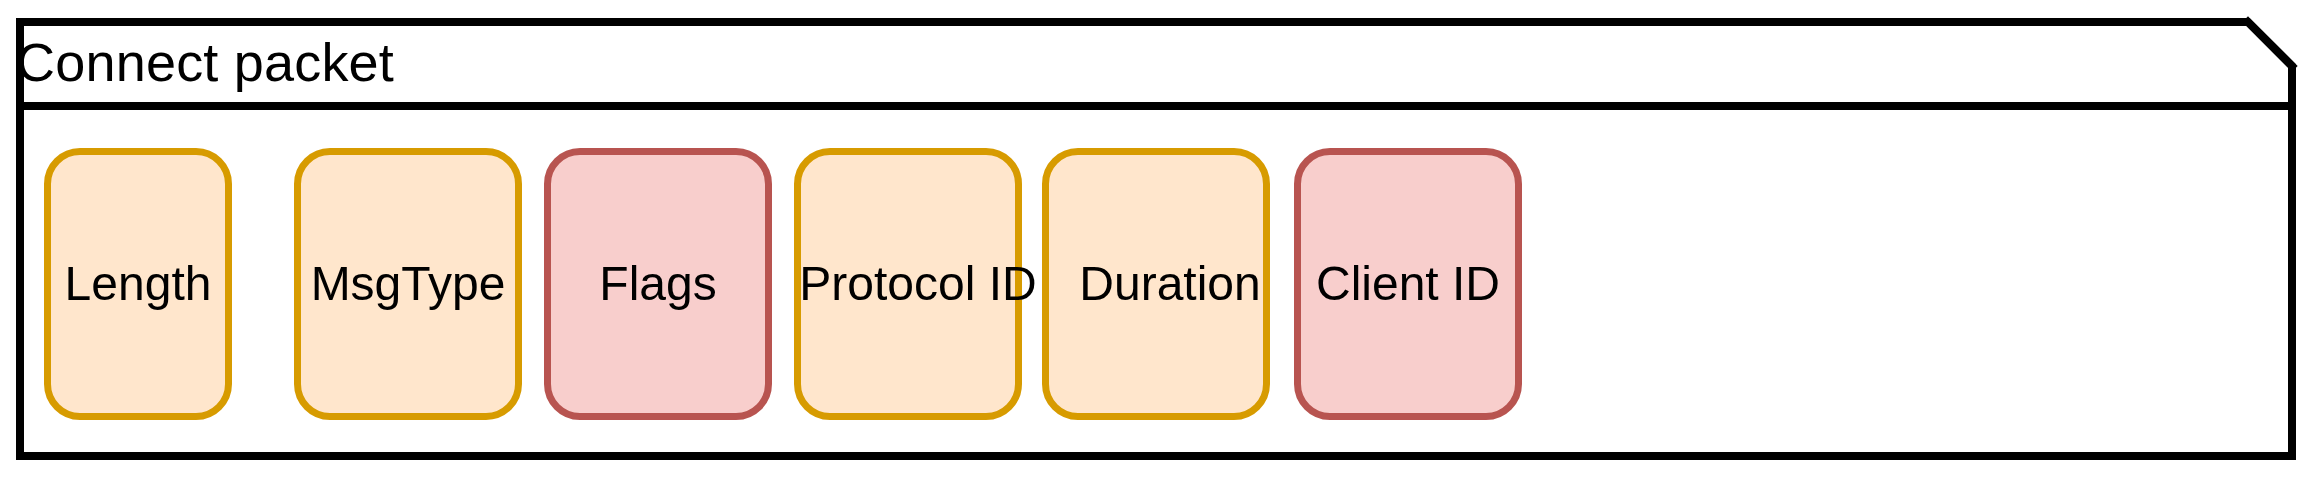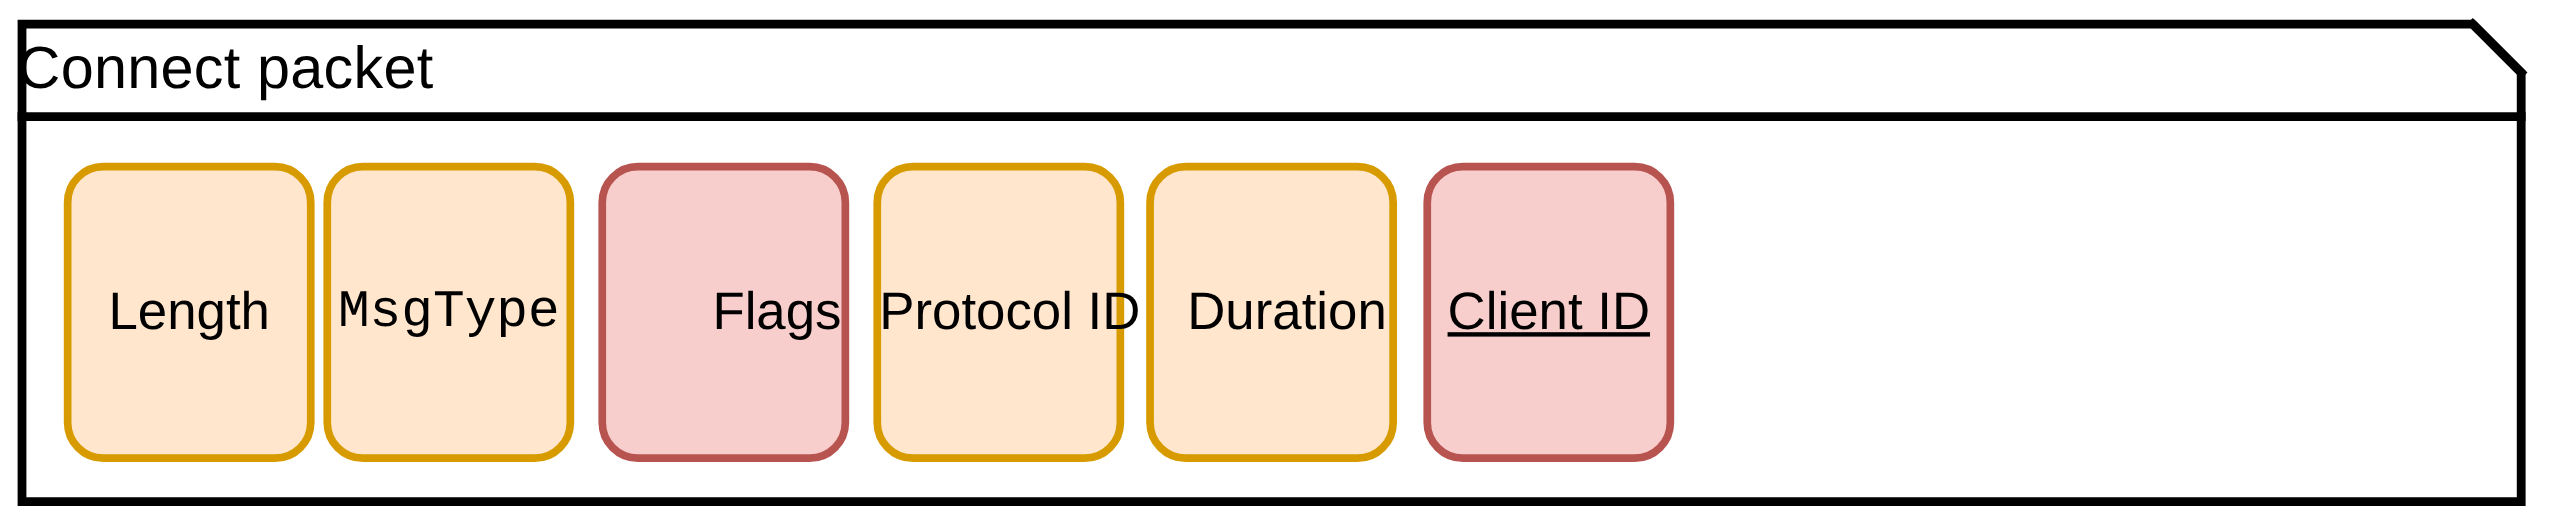--- a/index.html
+++ b/index.html
@@ -107,39 +107,39 @@
 
       <line x1="4" y1="88" x2="2276" y2="88" stroke="#000000" stroke-width="8" stroke-linecap="square"></line>
     </svg>
 
     <div class="title-band">
       <span class="title-text">Connect packet</span>
     </div>
 
     <div class="fields">
 
-      <div class="field-box" id="f0" style="left: 42px; width: 228px; background: rgb(255, 230, 204); border-color: rgb(215, 155, 0);">
+      <div class="field-box" id="f0" style="left: 28px; width: 188px; background: rgb(255, 230, 204); border-color: rgb(215, 155, 0);">
         <span class="field-label">Length</span>
       </div>
 
-      <div class="field-box" id="f1" style="left: 278px; width: 228px; background: rgb(255, 230, 204); border-color: rgb(215, 155, 0); font-family: Liberation Mono, monospace;">
+      <div class="field-box" id="f1" style="left: 278px; width: 228px; background: rgb(255, 230, 204); border-color: rgb(215, 155, 0);">
         <span class="field-label">MsgType</span>
       </div>
 
-      <div class="field-box" id="f2" style="left: 528px; width: 228px; background: rgb(248, 206, 204); border-color: rgb(184, 84, 80); justify-content: flex-end;">
+      <div class="field-box" id="f2" style="left: 528px; width: 228px; background: rgb(248, 206, 204); border-color: rgb(184, 84, 80);">
         <span class="field-label">Flags</span>
       </div>
 
       <div class="field-box" id="f3" style="left: 778px; width: 228px; background: rgb(255, 230, 204); border-color: rgb(215, 155, 0); padding-left: 20px;">
         <span class="field-label">Protocol ID</span>
       </div>
 
       <div class="field-box" id="f4" style="left: 1026px; width: 228px; background: rgb(255, 230, 204); border-color: rgb(215, 155, 0); padding-left: 28px;">
         <span class="field-label">Duration</span>
       </div>
 
-      <div class="field-box" id="f5" style="left: 1278px; width: 228px; background: rgb(248, 206, 204); border-color: rgb(184, 84, 80); text-decoration: underline;">
+      <div class="field-box" id="f5" style="left: 1278px; width: 228px; background: rgb(248, 206, 204); border-color: rgb(184, 84, 80);">
         <span class="field-label">Client ID</span>
       </div>
 
     </div>
   </div>
 </div>
 
 </body></html>

